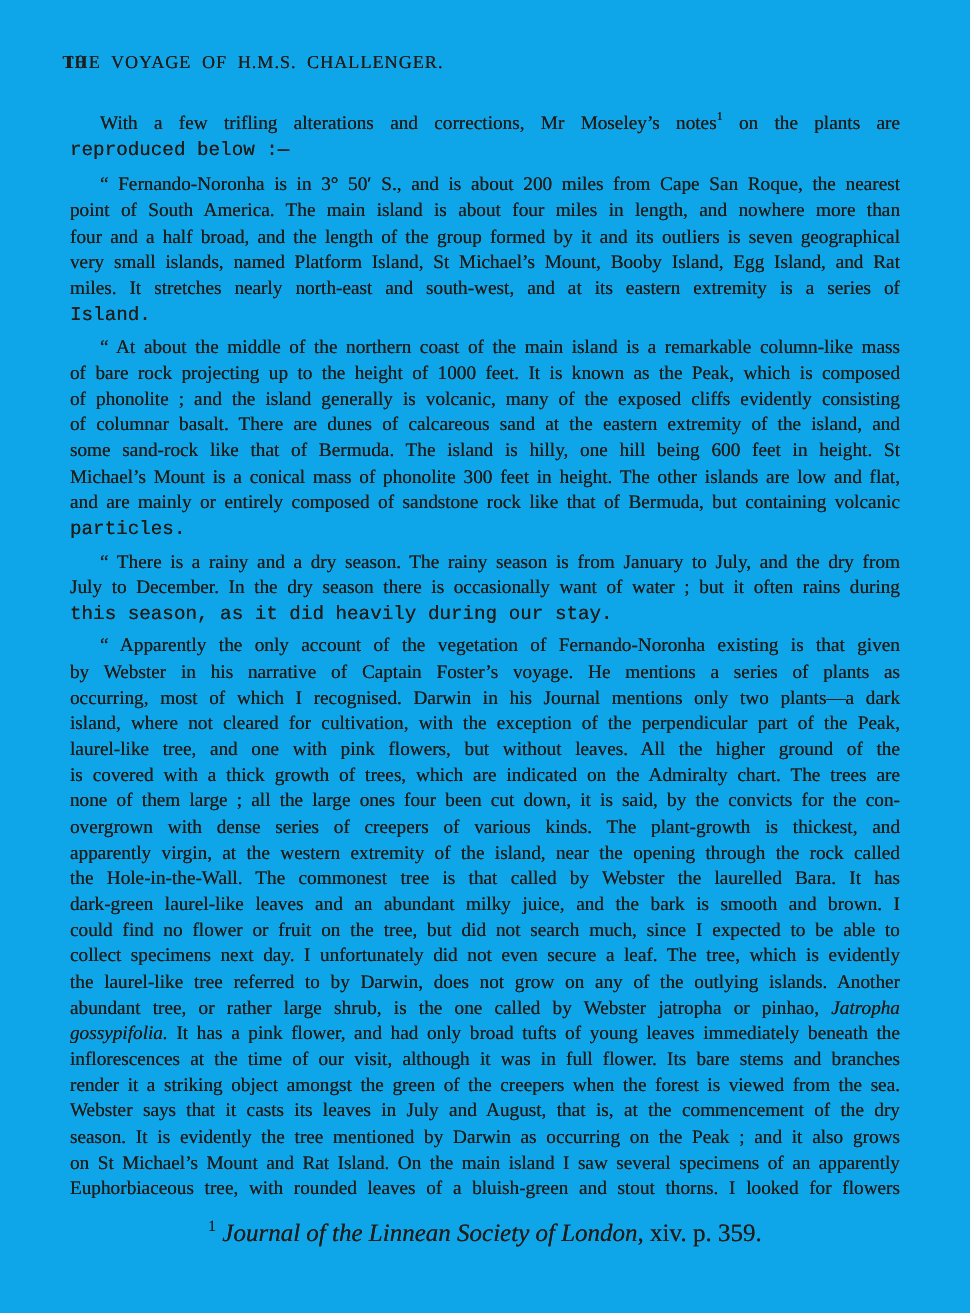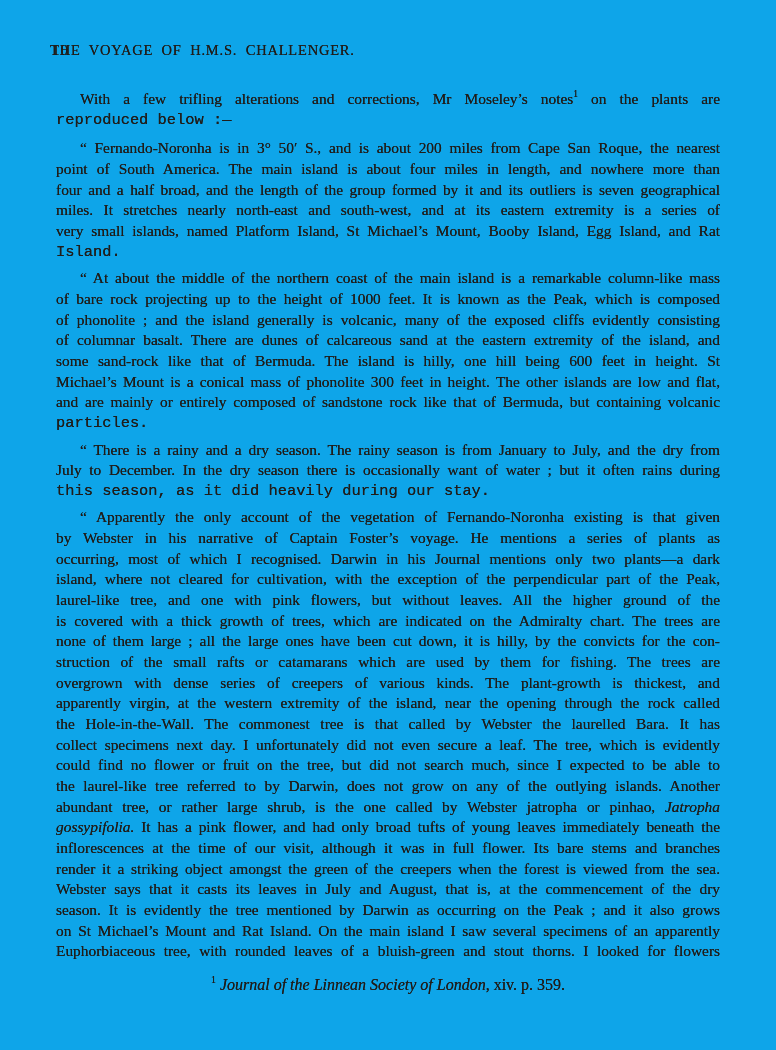--- a/index.html
+++ b/index.html
@@ -65,41 +65,41 @@
     position: relative;
     top: -0.05em;
   }
   
   footer.footnote {
     position: absolute;
     left: 50px;
     top: 976px;
     width: 676px;
     text-align: center;
-    font-size: 16px;
+    font-size: 20px;
     text-shadow: 0 0 0.3px currentColor;
   }
 </style>
 </head>
 <body>
 
 <div class="sheet">
   <span class="pageno">10</span>
   <div class="running-title">THE VOYAGE OF H.M.S. CHALLENGER.</div>
   <main class="bodytext">
       <div class="para intro">
         <div class="line first"><span>With a few trifling alterations and corrections, Mr Moseley’s notes</span><sup class="fnsup">1</sup><span> on the plants are</span></div>
         <div class="line endline"><span>reproduced below :—</span></div>
       </div>
       <div class="para">
         <div class="line first"><span>“ Fernando-Noronha is in 3° 50′ S., and is about 200 miles from Cape San Roque, the nearest</span></div>
         <div class="line"><span>point of South America.  The main island is about four miles in length, and nowhere more than</span></div>
         <div class="line"><span>four and a half broad, and the length of the group formed by it and its outliers is seven geographical</span></div>
+        <div class="line"><span>very small islands, named Platform Island, St Michael’s Mount, Booby Island, Egg Island, and Rat</span></div>
         <div class="line"><span>miles.  It stretches nearly north-east and south-west, and at its eastern extremity is a series of</span></div>
-        <div class="line"><span>very small islands, named Platform Island, St Michael’s Mount, Booby Island, Egg Island, and Rat</span></div>
         <div class="line endline"><span>Island.</span></div>
       </div>
       <div class="para">
         <div class="line first"><span>“ At about the middle of the northern coast of the main island is a remarkable column-like mass</span></div>
         <div class="line"><span>of bare rock projecting up to the height of 1000 feet.  It is known as the Peak, which is composed</span></div>
         <div class="line"><span>of phonolite ; and the island generally is volcanic, many of the exposed cliffs evidently consisting</span></div>
         <div class="line"><span>of columnar basalt.  There are dunes of calcareous sand at the eastern extremity of the island, and</span></div>
         <div class="line"><span>some sand-rock like that of Bermuda.  The island is hilly, one hill being 600 feet in height.  St</span></div>
         <div class="line"><span>Michael’s Mount is a conical mass of phonolite 300 feet in height.  The other islands are low and flat,</span></div>
         <div class="line"><span>and are mainly or entirely composed of sandstone rock like that of Bermuda, but containing volcanic</span></div>
@@ -110,27 +110,27 @@
         <div class="line"><span>July to December.  In the dry season there is occasionally want of water ; but it often rains during</span></div>
         <div class="line endline"><span>this season, as it did heavily during our stay.</span></div>
       </div>
       <div class="para">
         <div class="line first"><span>“ Apparently the only account of the vegetation of Fernando-Noronha existing is that given</span></div>
         <div class="line"><span>by Webster in his narrative of Captain Foster’s voyage.  He mentions a series of plants as</span></div>
         <div class="line"><span>occurring, most of which I recognised.  Darwin in his Journal mentions only two plants—a dark</span></div>
         <div class="line"><span>island, where not cleared for cultivation, with the exception of the perpendicular part of the Peak,</span></div>
         <div class="line"><span>laurel-like tree, and one with pink flowers, but without leaves.  All the higher ground of the</span></div>
         <div class="line"><span>is covered with a thick growth of trees, which are indicated on the Admiralty chart.  The trees are</span></div>
-        <div class="line"><span>none of them large ; all the large ones have been cut down, it is hilly, by the convicts for the con-</span></div>
-        <div class="line"><span>struction of the small rafts or catamarans which are used by them for fishing.  The trees are</span></div>
+        <div class="line"><span>none of them large ; all the large ones four been cut down, it is said, by the convicts for the con-</span></div>
         <div class="line"><span>overgrown with dense series of creepers of various kinds.  The plant-growth is thickest, and</span></div>
         <div class="line"><span>apparently virgin, at the western extremity of the island, near the opening through the rock called</span></div>
         <div class="line"><span>the Hole-in-the-Wall.  The commonest tree is that called by Webster the laurelled Bara.  It has</span></div>
+        <div class="line"><span>dark-green laurel-like leaves and an abundant milky juice, and the bark is smooth and brown.  I</span></div>
+        <div class="line"><span>could find no flower or fruit on the tree, but did not search much, since I expected to be able to</span></div>
         <div class="line"><span>collect specimens next day.  I unfortunately did not even secure a leaf.  The tree, which is evidently</span></div>
-        <div class="line"><span>could find no flower or fruit on the tree, but did not search much, since I expected to be able to</span></div>
         <div class="line"><span>the laurel-like tree referred to by Darwin, does not grow on any of the outlying islands.  Another</span></div>
         <div class="line"><span>abundant tree, or rather large shrub, is the one called by Webster jatropha or pinhao, </span><em>Jatropha</em></div>
         <div class="line"><em>gossypifolia.</em><span>  It has a pink flower, and had only broad tufts of young leaves immediately beneath the</span></div>
         <div class="line"><span>inflorescences at the time of our visit, although it was in full flower.  Its bare stems and branches</span></div>
         <div class="line"><span>render it a striking object amongst the green of the creepers when the forest is viewed from the sea.</span></div>
         <div class="line"><span>Webster says that it casts its leaves in July and August, that is, at the commencement of the dry</span></div>
         <div class="line"><span>season.  It is evidently the tree mentioned by Darwin as occurring on the Peak ; and it also grows</span></div>
         <div class="line"><span>on St Michael’s Mount and Rat Island.  On the main island I saw several specimens of an apparently</span></div>
         <div class="line"><span>Euphorbiaceous tree, with rounded leaves of a bluish-green and stout thorns.  I looked for flowers</span></div>
       </div>

